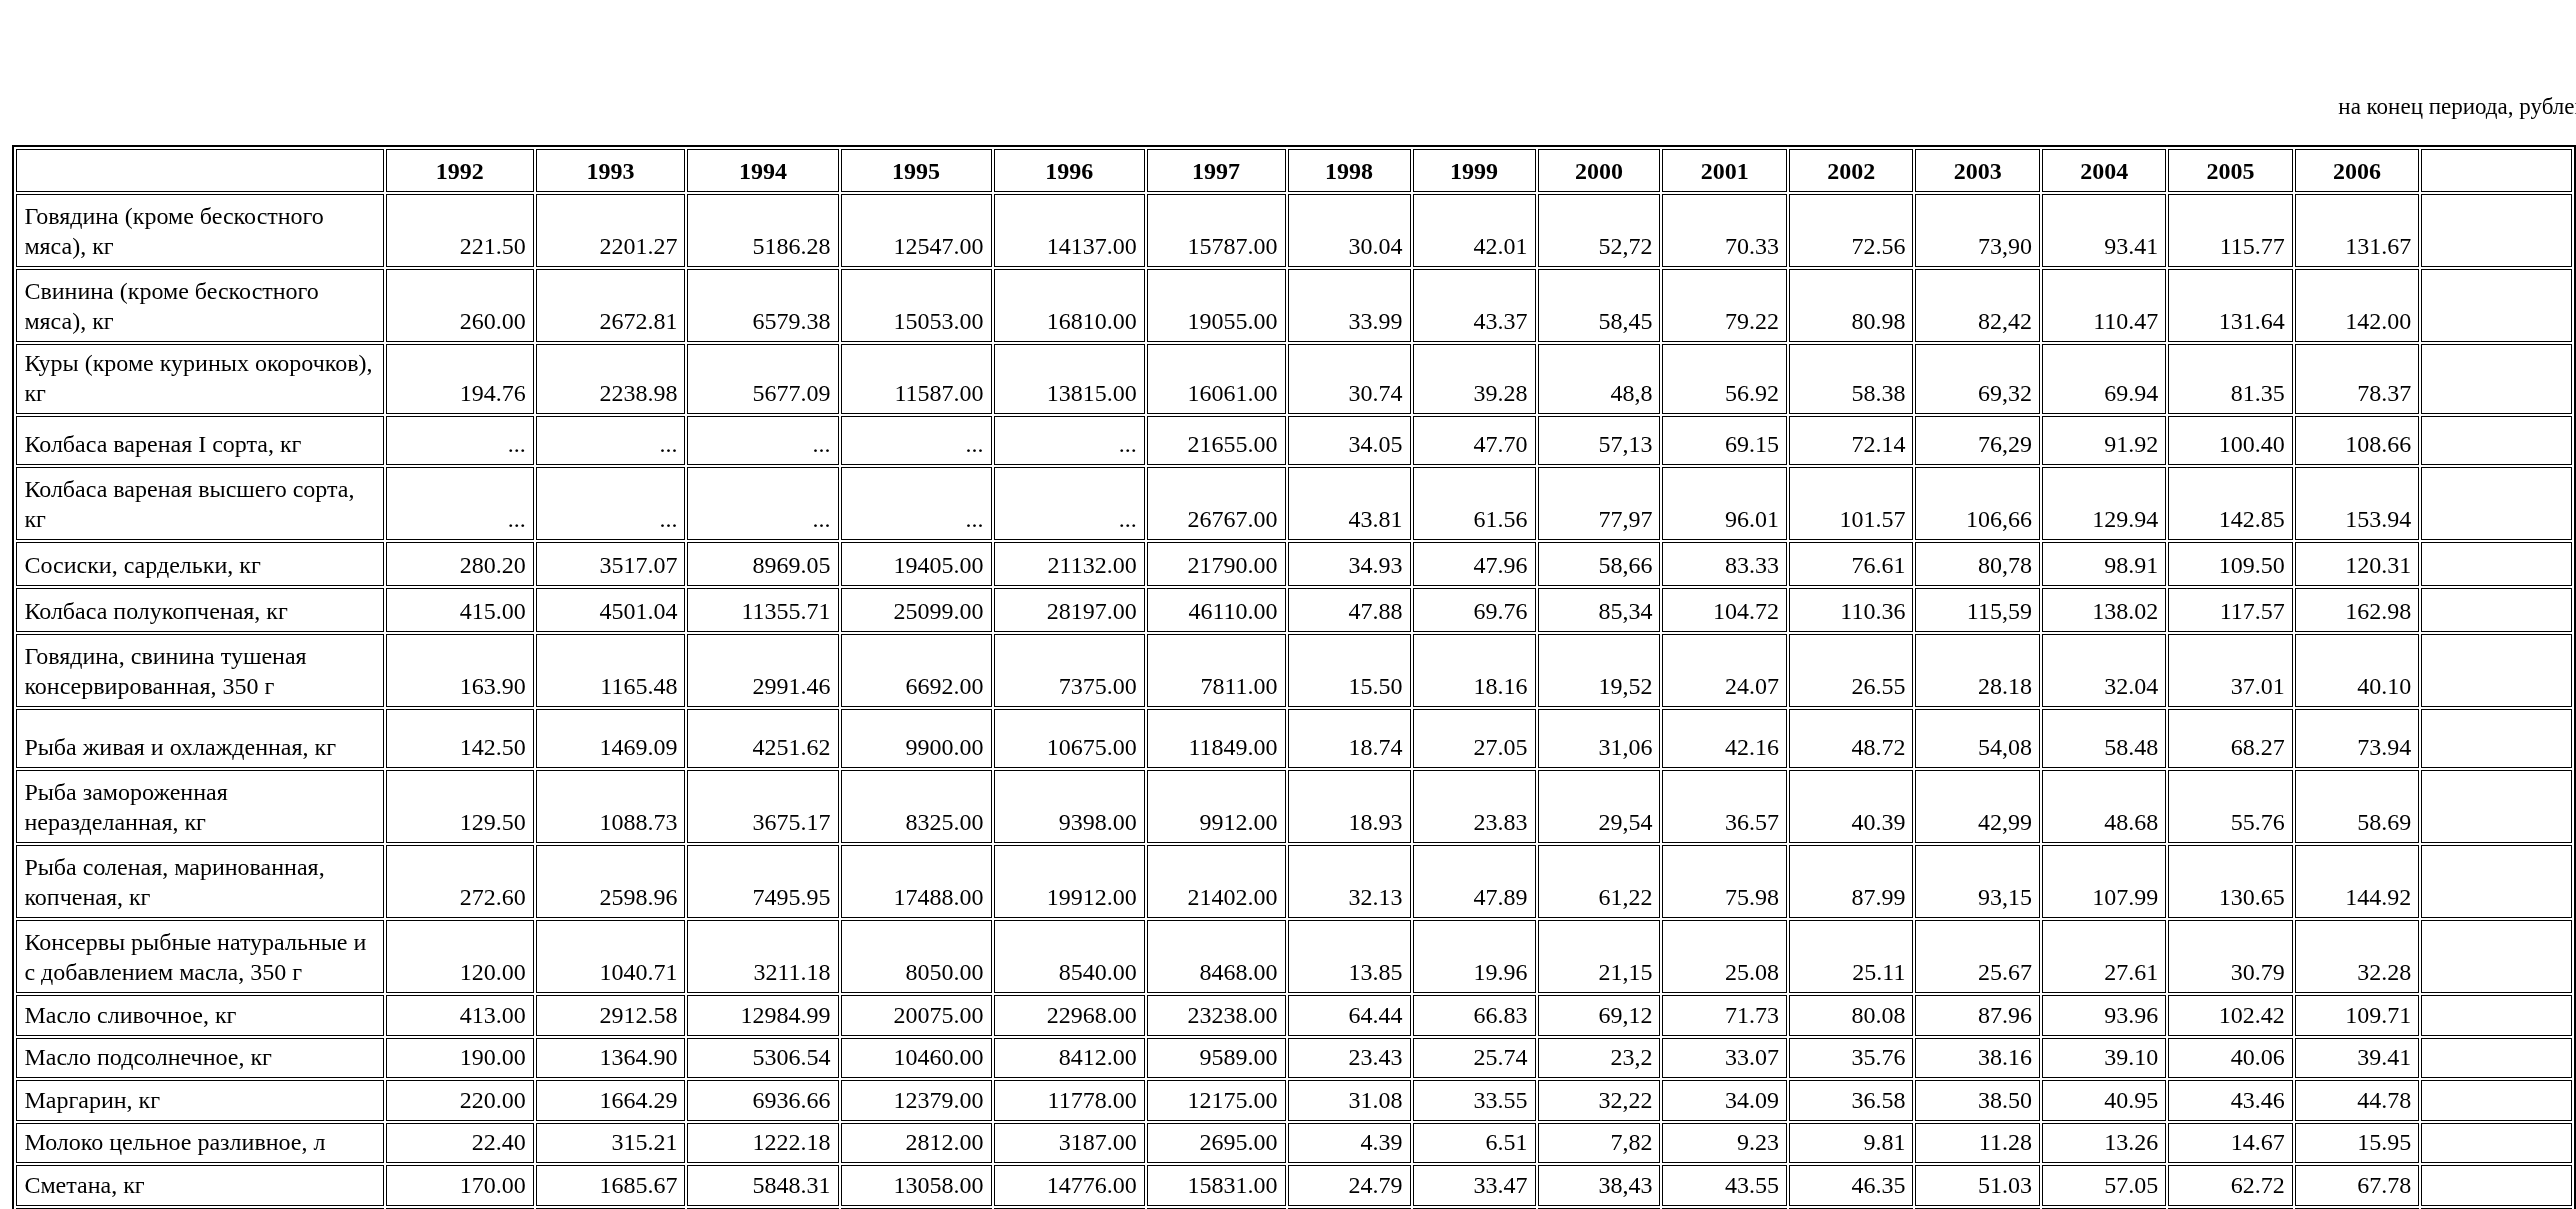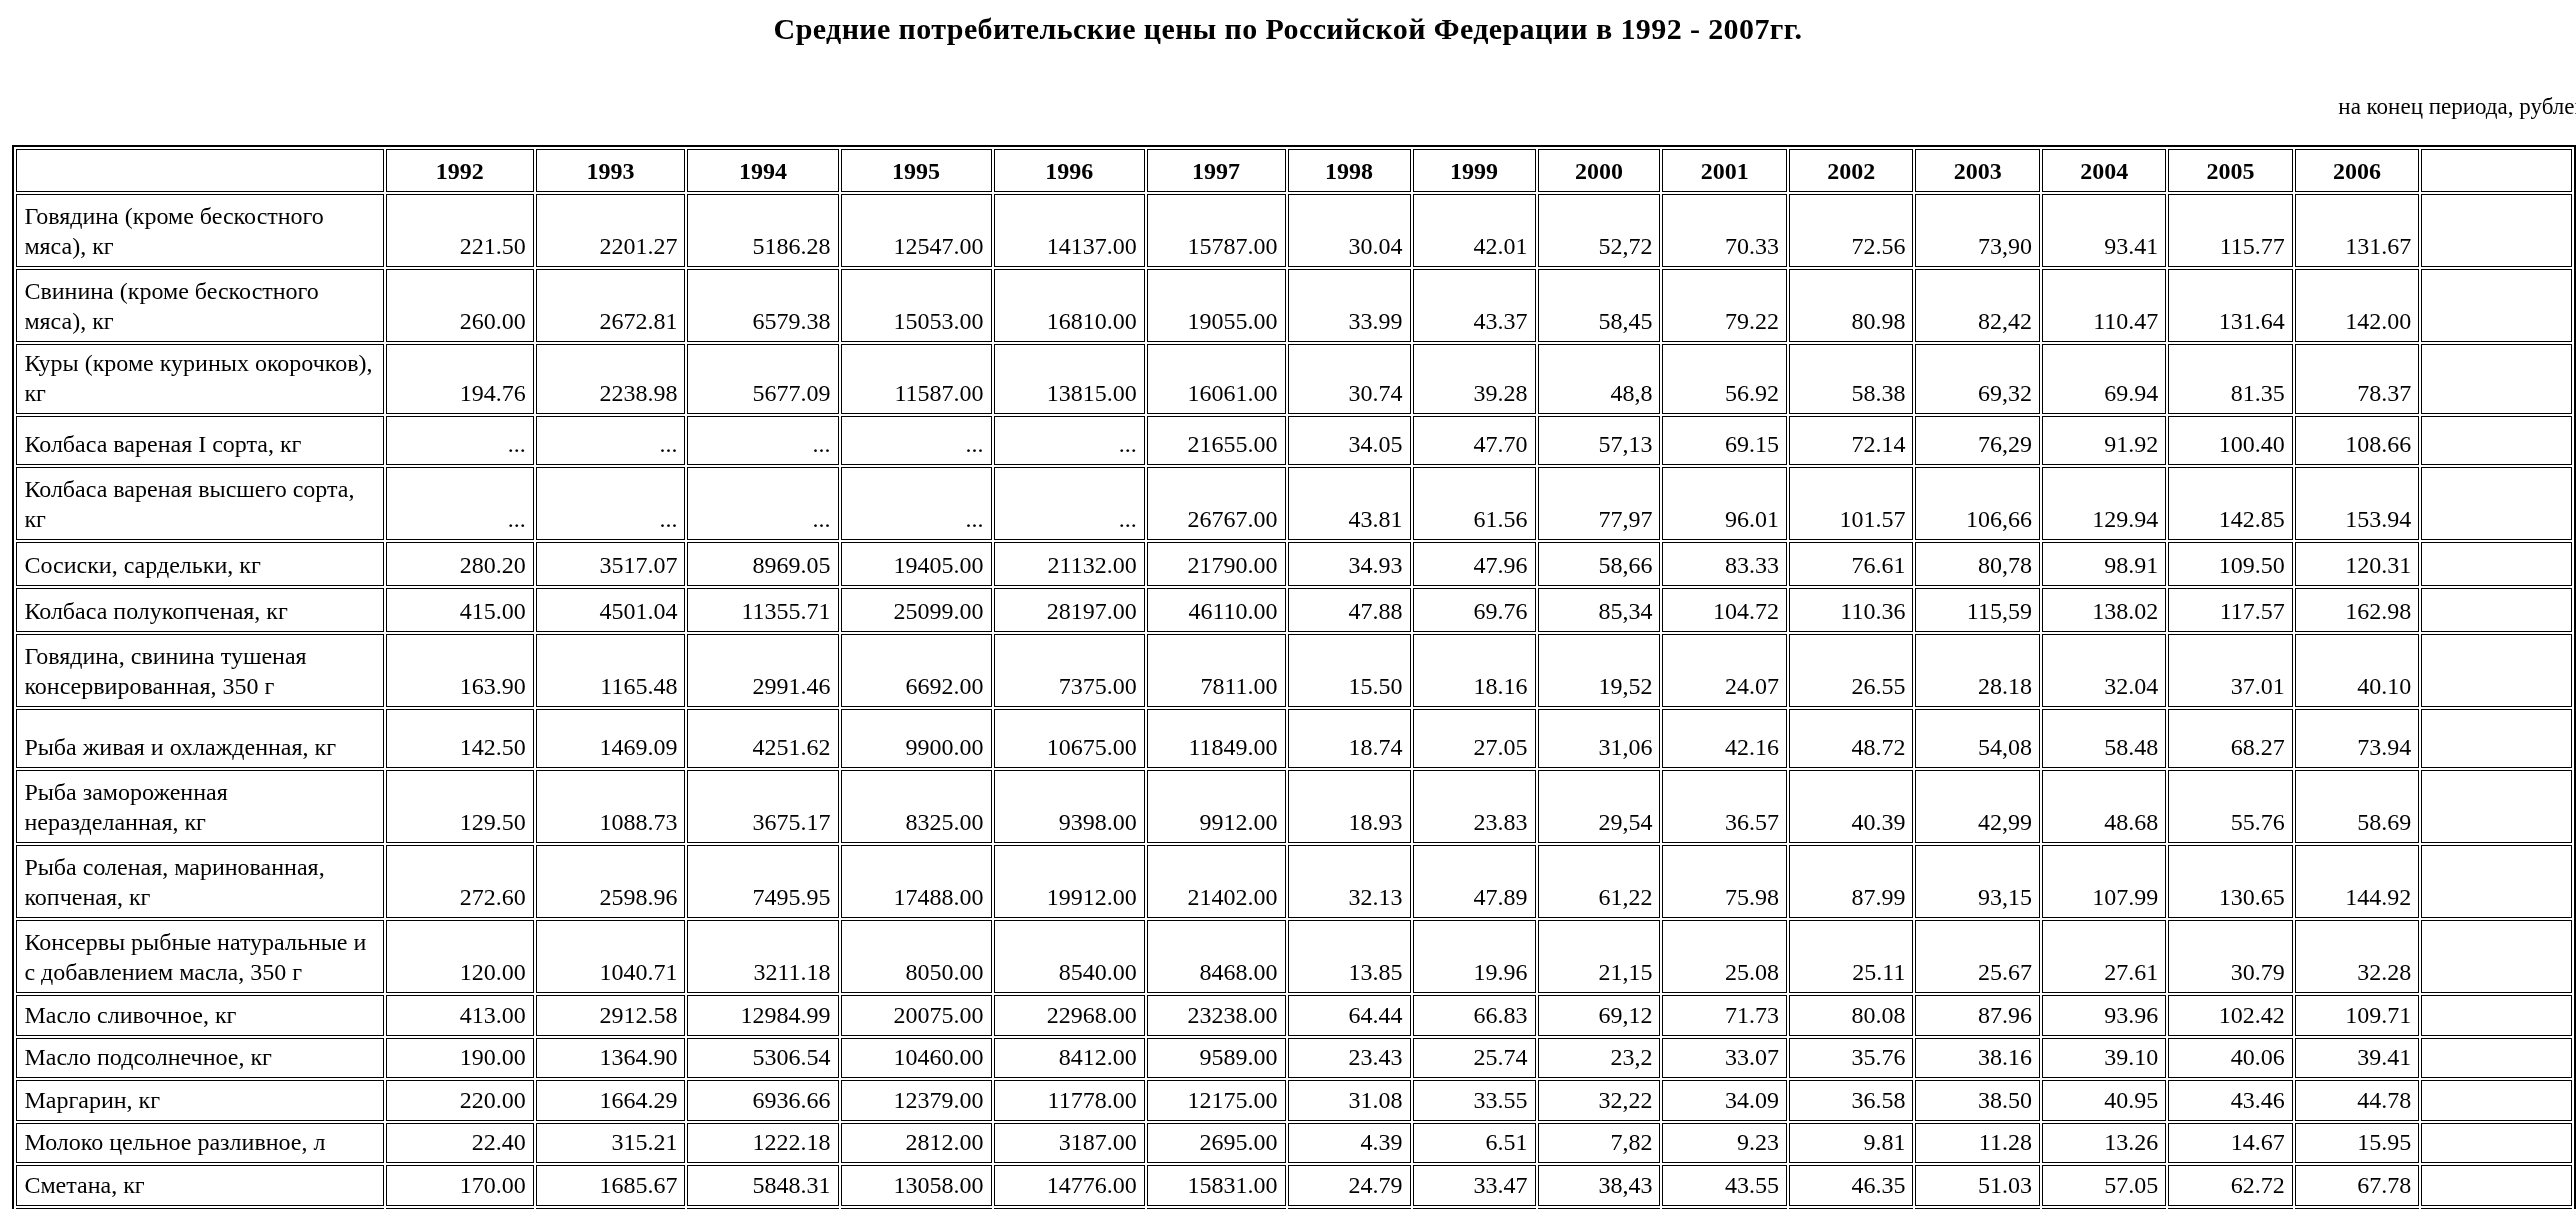--- a/index.html
+++ b/index.html
@@ -58,21 +58,20 @@
   td.num{
     text-align:right;
     vertical-align:bottom;
     padding:3.1px 7px 5.4px 3.1px;
   }
 </style>
 </head>
 <body>
 
 <div class="page">
-  <div class="title">Средние потребительские цены по Российской Федерации в 1992 - 2007гг.</div>
   <div class="subtitle">на конец периода, рублей</div>
   <table class="price-table">
     <colgroup id="cols">
         <col style="width:390px">
         <col style="width:158px">
         <col style="width:158px">
         <col style="width:158px">
         <col style="width:158px">
         <col style="width:158px">
         <col style="width:144px">

